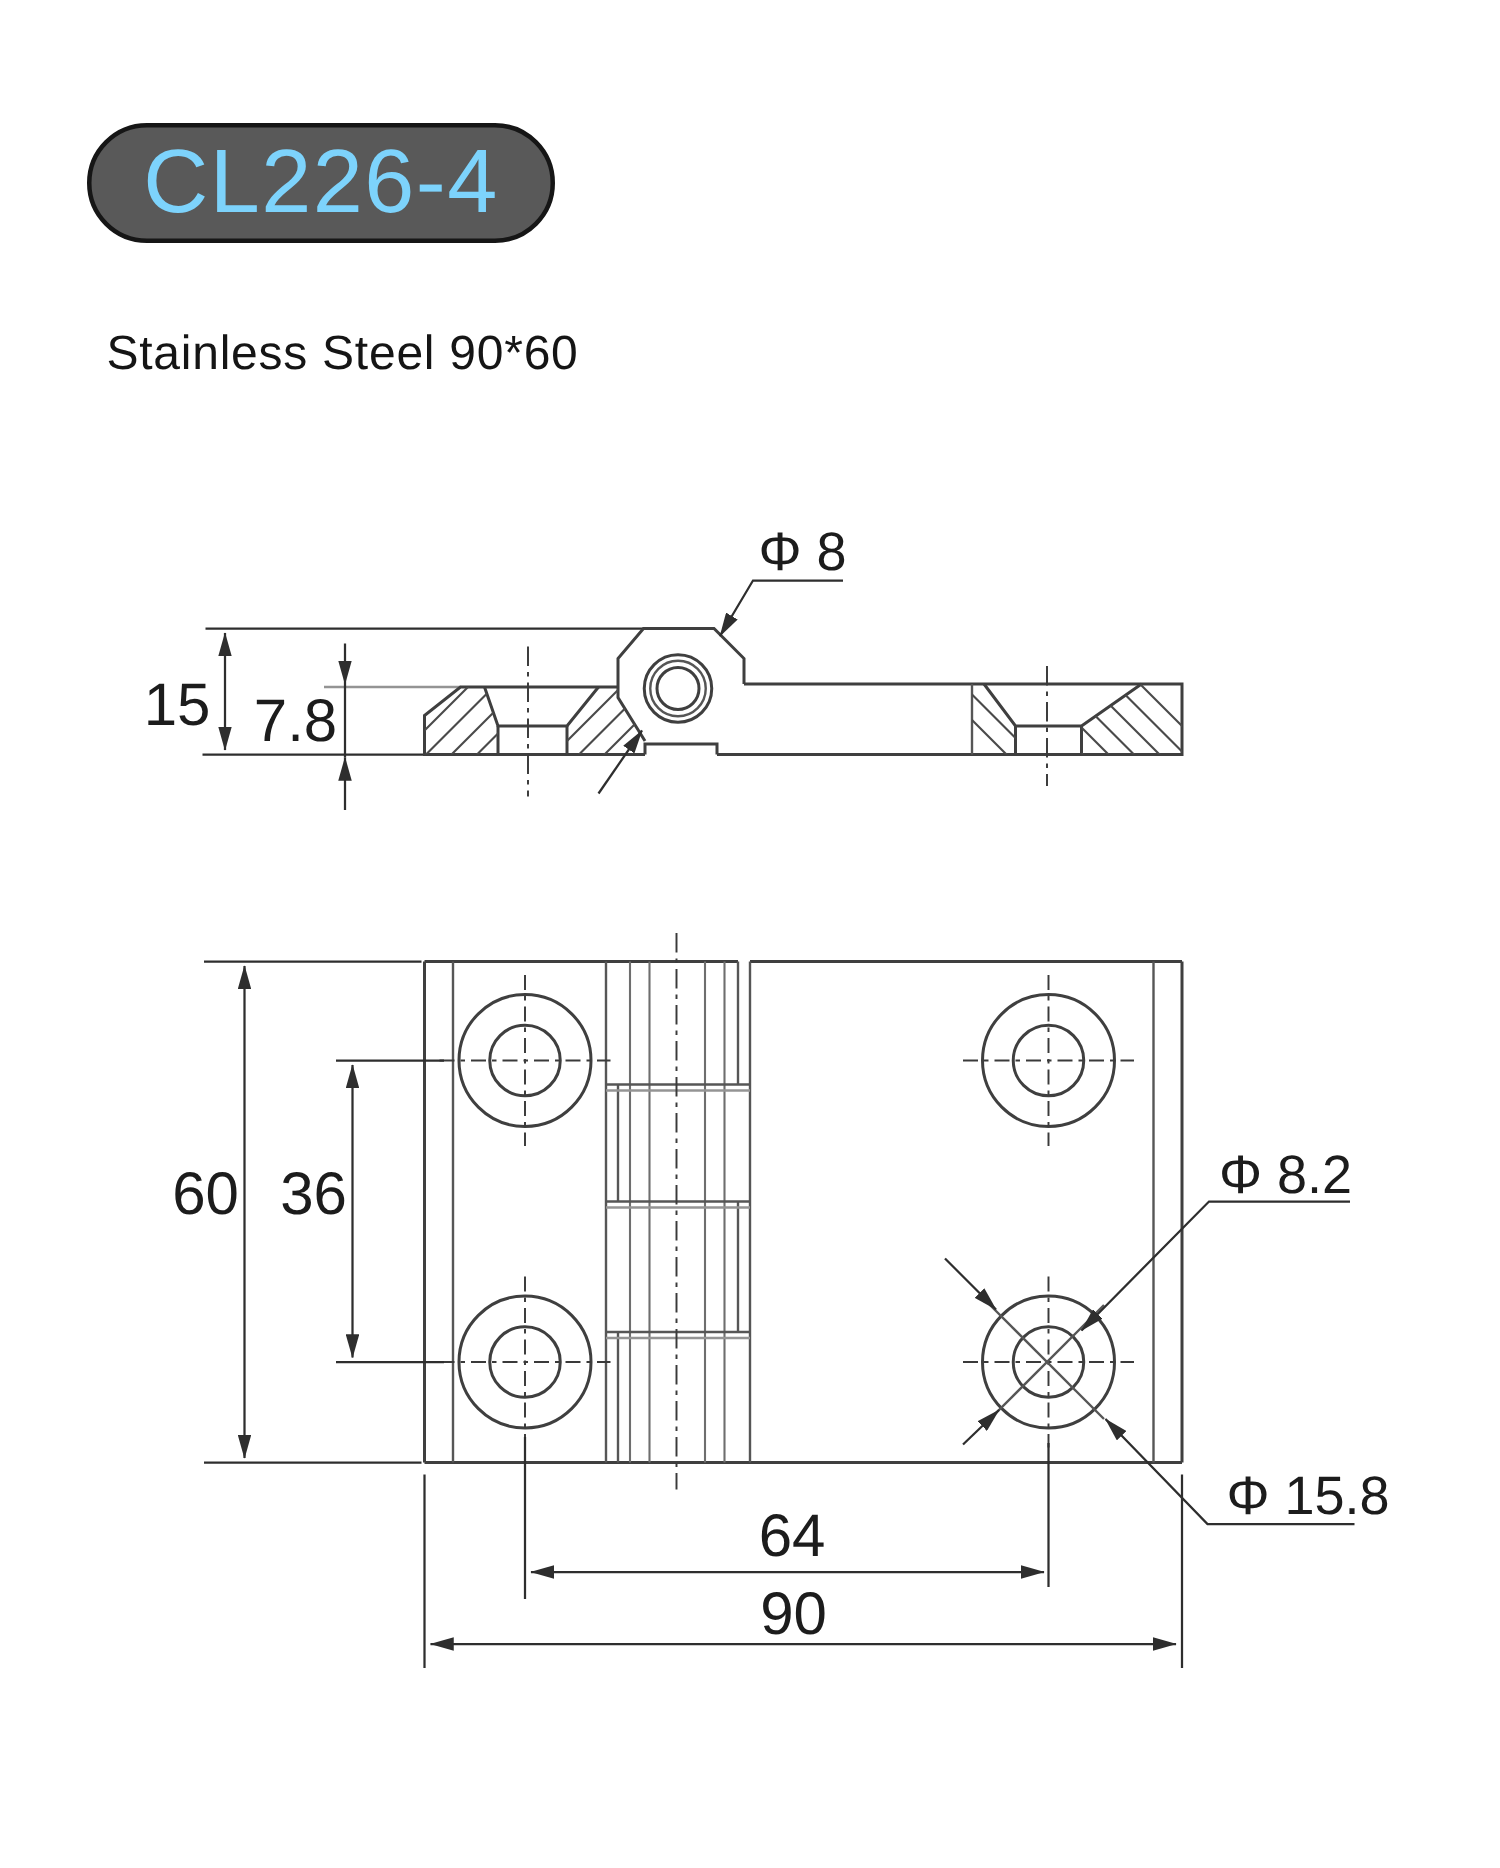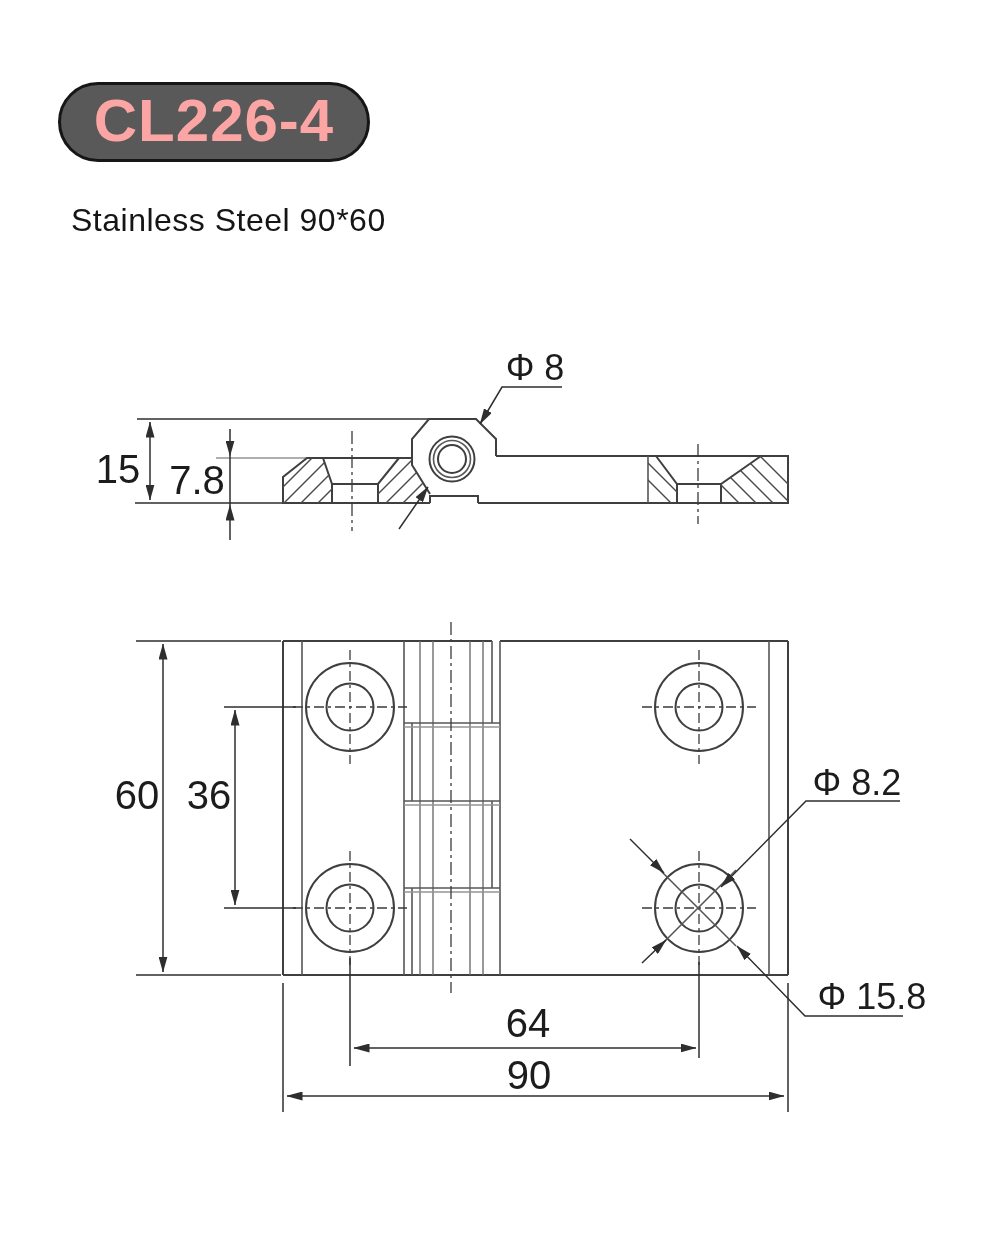--- a/index.html
+++ b/index.html
@@ -6,25 +6,25 @@
   body{
     width:1000px;height:1245px;position:relative;background:#ffffff;
     font-family:"Liberation Sans", sans-serif;overflow:hidden;
   }
   .badge{
     position:absolute;left:58px;top:82px;width:312px;height:80px;
     background:#595959;border:3px solid #161616;border-radius:42px;
     display:flex;align-items:center;justify-content:center;box-sizing:border-box;
   }
   .badge span{
-    color:#fca5a5;font-size:60px;font-weight:bold;letter-spacing:1px;
+    color:#7dd3fc;font-size:60px;font-weight:normal;letter-spacing:1px;
     transform:translateY(-2px);
   }
   .subtitle{
-    position:absolute;left:71px;top:202px;font-size:32px;color:#151515;
+    position:absolute;left:71px;top:217px;font-size:32px;color:#151515;
     letter-spacing:0.5px;white-space:nowrap;
   }
   svg.drawing{position:absolute;left:0;top:0;}
   
   .ol{stroke:#3f3f3f;stroke-width:2;fill:none;stroke-linejoin:miter;}
   .olthin{stroke:#565656;stroke-width:1.6;fill:none;}
   .grayl{stroke:#949494;stroke-width:1.6;fill:none;}
   .barrel{stroke:#6e6e6e;stroke-width:1.4;fill:none;}
   .dim{stroke:#2e2e2e;stroke-width:1.5;fill:none;}
   .cl{stroke:#3a3a3a;stroke-width:1.3;fill:none;stroke-dasharray:13 4 3 4;}

